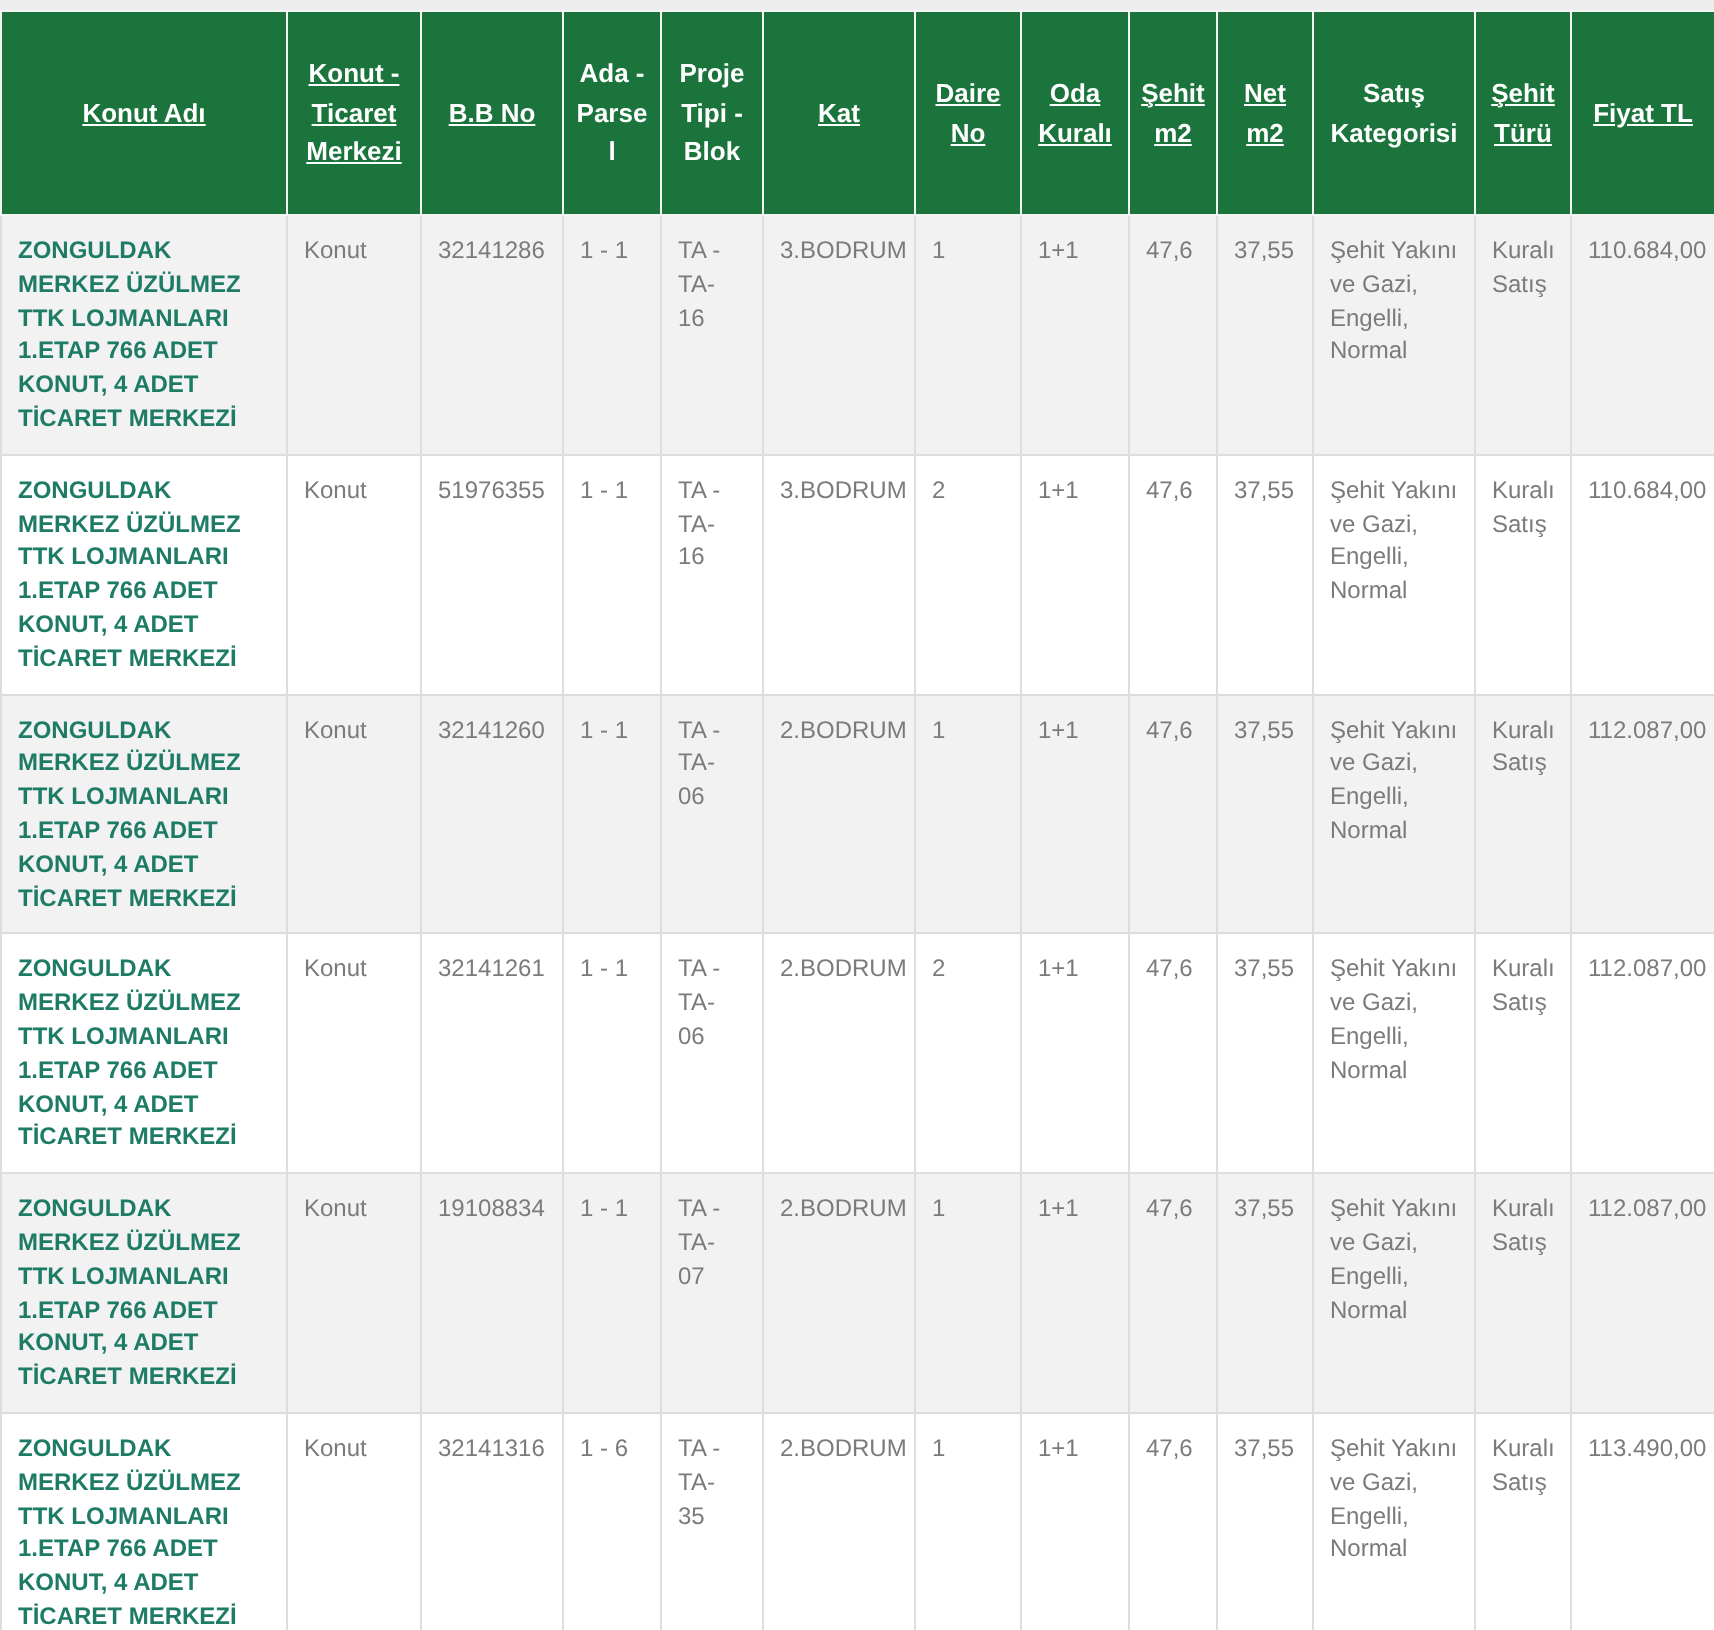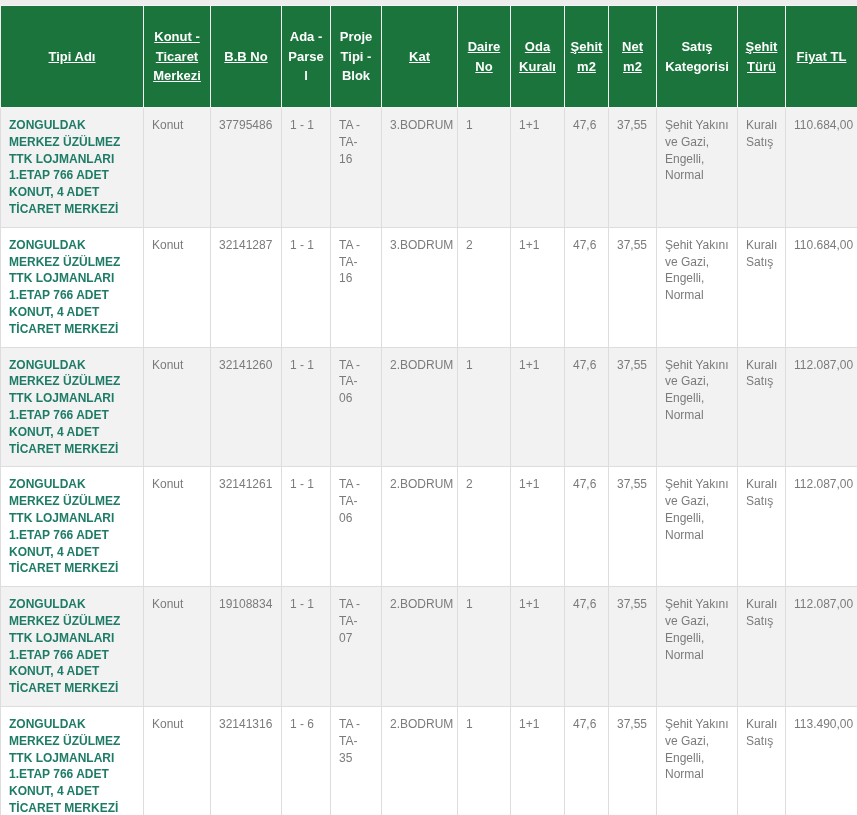--- a/index.html
+++ b/index.html
@@ -63,55 +63,55 @@
       <col style="width:53px">
         <col style="width:54px">
         <col style="width:44px">
       <col style="width:48px">
         <col style="width:81px">
         <col style="width:48px">
       <col style="width:72px">
     </colgroup>
     <thead>
       <tr>
-        <th class="sortable"><span class="th-link">Tipi Adı</span></th>
+        <th class="sortable"><span class="th-link">Konut Adı</span></th>
         <th class="sortable"><span class="th-link">Konut - Ticaret Merkezi</span></th>
         <th class="sortable"><span class="th-link">B.B No</span></th>
         <th><span class="th-text">Ada - Parsel</span></th>
         <th><span class="th-text">Proje Tipi - Blok</span></th>
         <th class="sortable"><span class="th-link">Kat</span></th>
         <th class="sortable"><span class="th-link">Daire No</span></th>
         <th class="sortable"><span class="th-link">Oda Kuralı</span></th>
         <th class="sortable"><span class="th-link">Şehit m2</span></th>
         <th class="sortable"><span class="th-link">Net m2</span></th>
         <th><span class="th-text">Satış Kategorisi</span></th>
         <th class="sortable"><span class="th-link">Şehit Türü</span></th>
         <th class="sortable"><span class="th-link">Fiyat TL</span></th>
       </tr>
     </thead>
     <tbody>
       <tr class="stripe">
         <td class="c-proje">ZONGULDAK MERKEZ ÜZÜLMEZ TTK LOJMANLARI 1.ETAP 766 ADET KONUT, 4 ADET TİCARET MERKEZİ</td>
         <td>Konut</td>
-        <td class="c-bb">37795486</td>
+        <td class="c-bb">32141286</td>
         <td>1 - 1</td>
         <td class="c-blok">TA - TA-16</td>
         <td class="c-kat">3.BODRUM</td>
         <td>1</td>
         <td>1+1</td>
         <td>47,6</td>
         <td>37,55</td>
         <td>Şehit Yakını ve Gazi, Engelli, Normal</td>
         <td>Kuralı Satış</td>
         <td class="c-fiyat">110.684,00</td>
       </tr>
       <tr>
         <td class="c-proje">ZONGULDAK MERKEZ ÜZÜLMEZ TTK LOJMANLARI 1.ETAP 766 ADET KONUT, 4 ADET TİCARET MERKEZİ</td>
         <td>Konut</td>
-        <td class="c-bb">32141287</td>
+        <td class="c-bb">51976355</td>
         <td>1 - 1</td>
         <td class="c-blok">TA - TA-16</td>
         <td class="c-kat">3.BODRUM</td>
         <td>2</td>
         <td>1+1</td>
         <td>47,6</td>
         <td>37,55</td>
         <td>Şehit Yakını ve Gazi, Engelli, Normal</td>
         <td>Kuralı Satış</td>
         <td class="c-fiyat">110.684,00</td>

